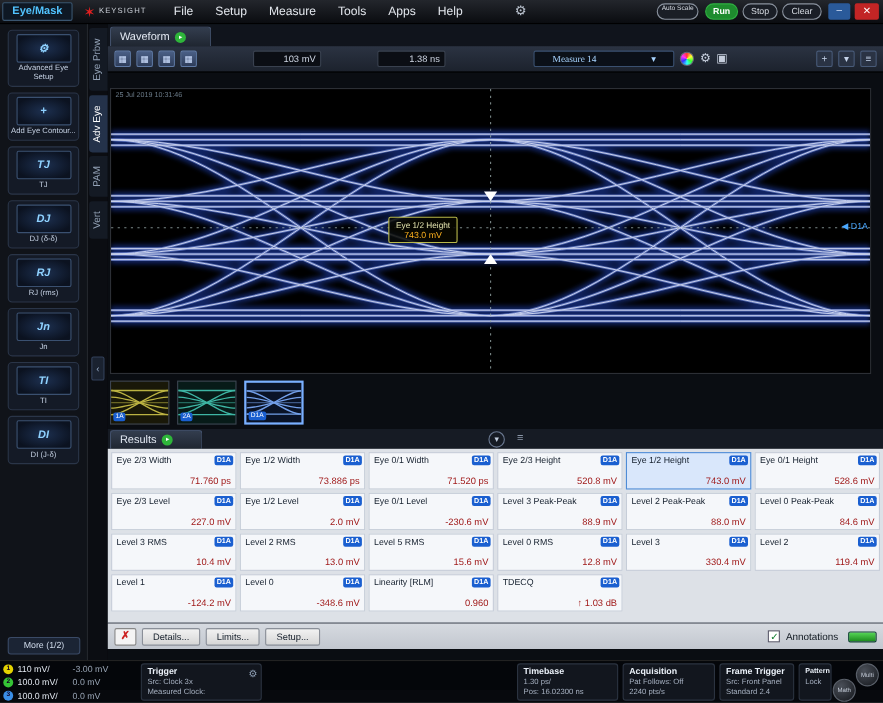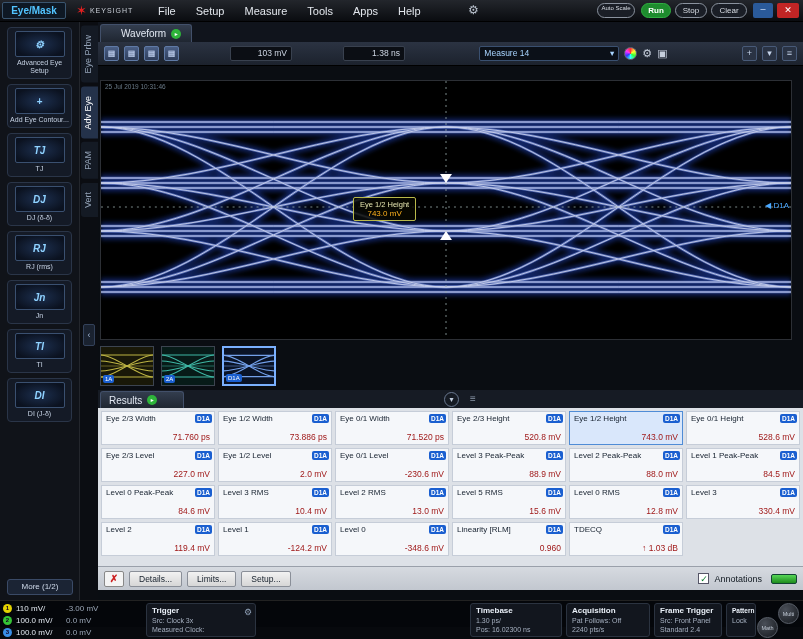--- a/index.html
+++ b/index.html
@@ -52,34 +52,34 @@
   .vtab.selected { color:#fff; background:#24324a; }
   .vcollapse { position:absolute; left:3px; top:288px; width:12px; height:22px; background:#1a2230;
     border:1px solid #33415a; color:#9fb4d0; font-size:9px; text-align:center; line-height:20px; border-radius:2px; }
 
   
   .main { position:absolute; left:98px; top:22px; width:705px; height:578px; background:#0a0d12; }
   .wf-tabbar { position:absolute; left:0; top:0; width:705px; height:20px; background:#10141c; }
   .wf-tab { position:absolute; left:2px; top:2px; width:92px; height:18px;
     background:linear-gradient(#333d4e,#1f2631); border:1px solid #42506a; border-bottom:none;
     border-radius:3px 3px 0 0; color:#e2e8f2; font-size:10px;
-    display:flex; align-items:center; gap:5px; padding-left:20px; }
+    display:flex; align-items:center; gap:5px; padding-left:8px; }
   .play-dot { width:10px; height:10px; border-radius:50%; background:#2eb53a; color:#fff;
     font-size:6px; line-height:10px; text-align:center; }
   .toolbar { position:absolute; left:0; top:20px; width:705px; height:24px;
     background:linear-gradient(#2b3342,#1c222d); border-bottom:1px solid #000;
     display:flex; align-items:center; gap:5px; padding:0 6px; }
   .tb-sq { width:15px; height:15px; background:linear-gradient(#4a5f86,#2e3d5a); border:1px solid #5f7aa6;
     border-radius:2px; color:#cfe0ff; font-size:8px; text-align:center; line-height:14px; }
   .tb-read { width:62px; height:15px; background:#0b0e14; border:1px solid #39414f;
     color:#cdd5e2; font-size:8.5px; text-align:right; padding:0 4px; line-height:13px; border-radius:2px;margin-left:46px; }
   .tb-spacer { flex:1; }
-  .tb-select { width:140px; height:15px; background:#0b1018; border:1px solid #3a5070;
-    color:#aee; color:#a8d4ff; font-size:8.5px; line-height:13px; padding:0 4px; border-radius:2px;
-    display:flex; justify-content:space-between; }
+  .tb-select { width:128px; height:15px; background:#0b1018; border:1px solid #3a5070;
+    color:#aee; color:#a8d4ff; font-size:8.5px; line-height:13px; padding:0 16px; border-radius:2px;
+    display:flex; justify-content:space-between;font-family:Liberation Serif, serif; }
   .color-wheel { width:13px; height:13px; border-radius:50%;
     background:conic-gradient(#f33,#ff3,#3f3,#3ff,#33f,#f3f,#f33); border:1px solid #667; }
   .tb-ico { color:#c6cedc; font-size:11px; line-height:15px; }
   .tb-right { width:15px; height:15px; background:#2a3344; border:1px solid #485a78; border-radius:2px;
     color:#c6d4ea; font-size:9px; text-align:center; line-height:13px; }
 
   
   .display { position:absolute; left:2px; top:58px; width:692px; height:260px;
     background:#000; border:1px solid #2c2f35; }
   .display svg { position:absolute; inset:0; width:100%; height:100%; }
@@ -560,25 +560,20 @@
               <span class="cbadge">D1A</span>
               <span class="cvalue">88.9 mV</span>
             </div>
 
             <div class="cell">
               <span class="cname">Level 2 Peak-Peak</span>
               <span class="cbadge">D1A</span>
               <span class="cvalue">88.0 mV</span>
             </div>
 
-            <div class="cell">
-              <span class="cname">Level 1 Peak-Peak</span>
-              <span class="cbadge">D1A</span>
-              <span class="cvalue">84.5 mV</span>
-            </div>
 
             <div class="cell">
               <span class="cname">Level 0 Peak-Peak</span>
               <span class="cbadge">D1A</span>
               <span class="cvalue">84.6 mV</span>
             </div>
 
             <div class="cell">
               <span class="cname">Level 3 RMS</span>
               <span class="cbadge">D1A</span>
@@ -668,21 +663,21 @@
           <span class="ch-offset">0.0 mV</span>
         </div>
 
         <div class="ch-row">
           <span class="ch-dot" style="background:#3a8fe8">3</span>
           <span class="ch-scale">100.0 mV/</span>
           <span class="ch-offset">0.0 mV</span>
         </div>
       </div>
 
-    <div class="sb-panel" style="left:146px; width:110px;">
+    <div class="sb-panel" style="left:128px; width:110px;">
       <div class="sb-title">Trigger</div>
       <div class="sb-line">Src: Clock 3x</div>
       <div class="sb-line">Measured Clock:</div>
       <span class="sb-gear">⚙</span>
     </div>
 
     <div class="sb-panel" style="left:470px; width:92px;">
       <div class="sb-title">Timebase</div>
       <div class="sb-line">1.30 ps/</div>
       <div class="sb-line">Pos: 16.02300 ns</div>

